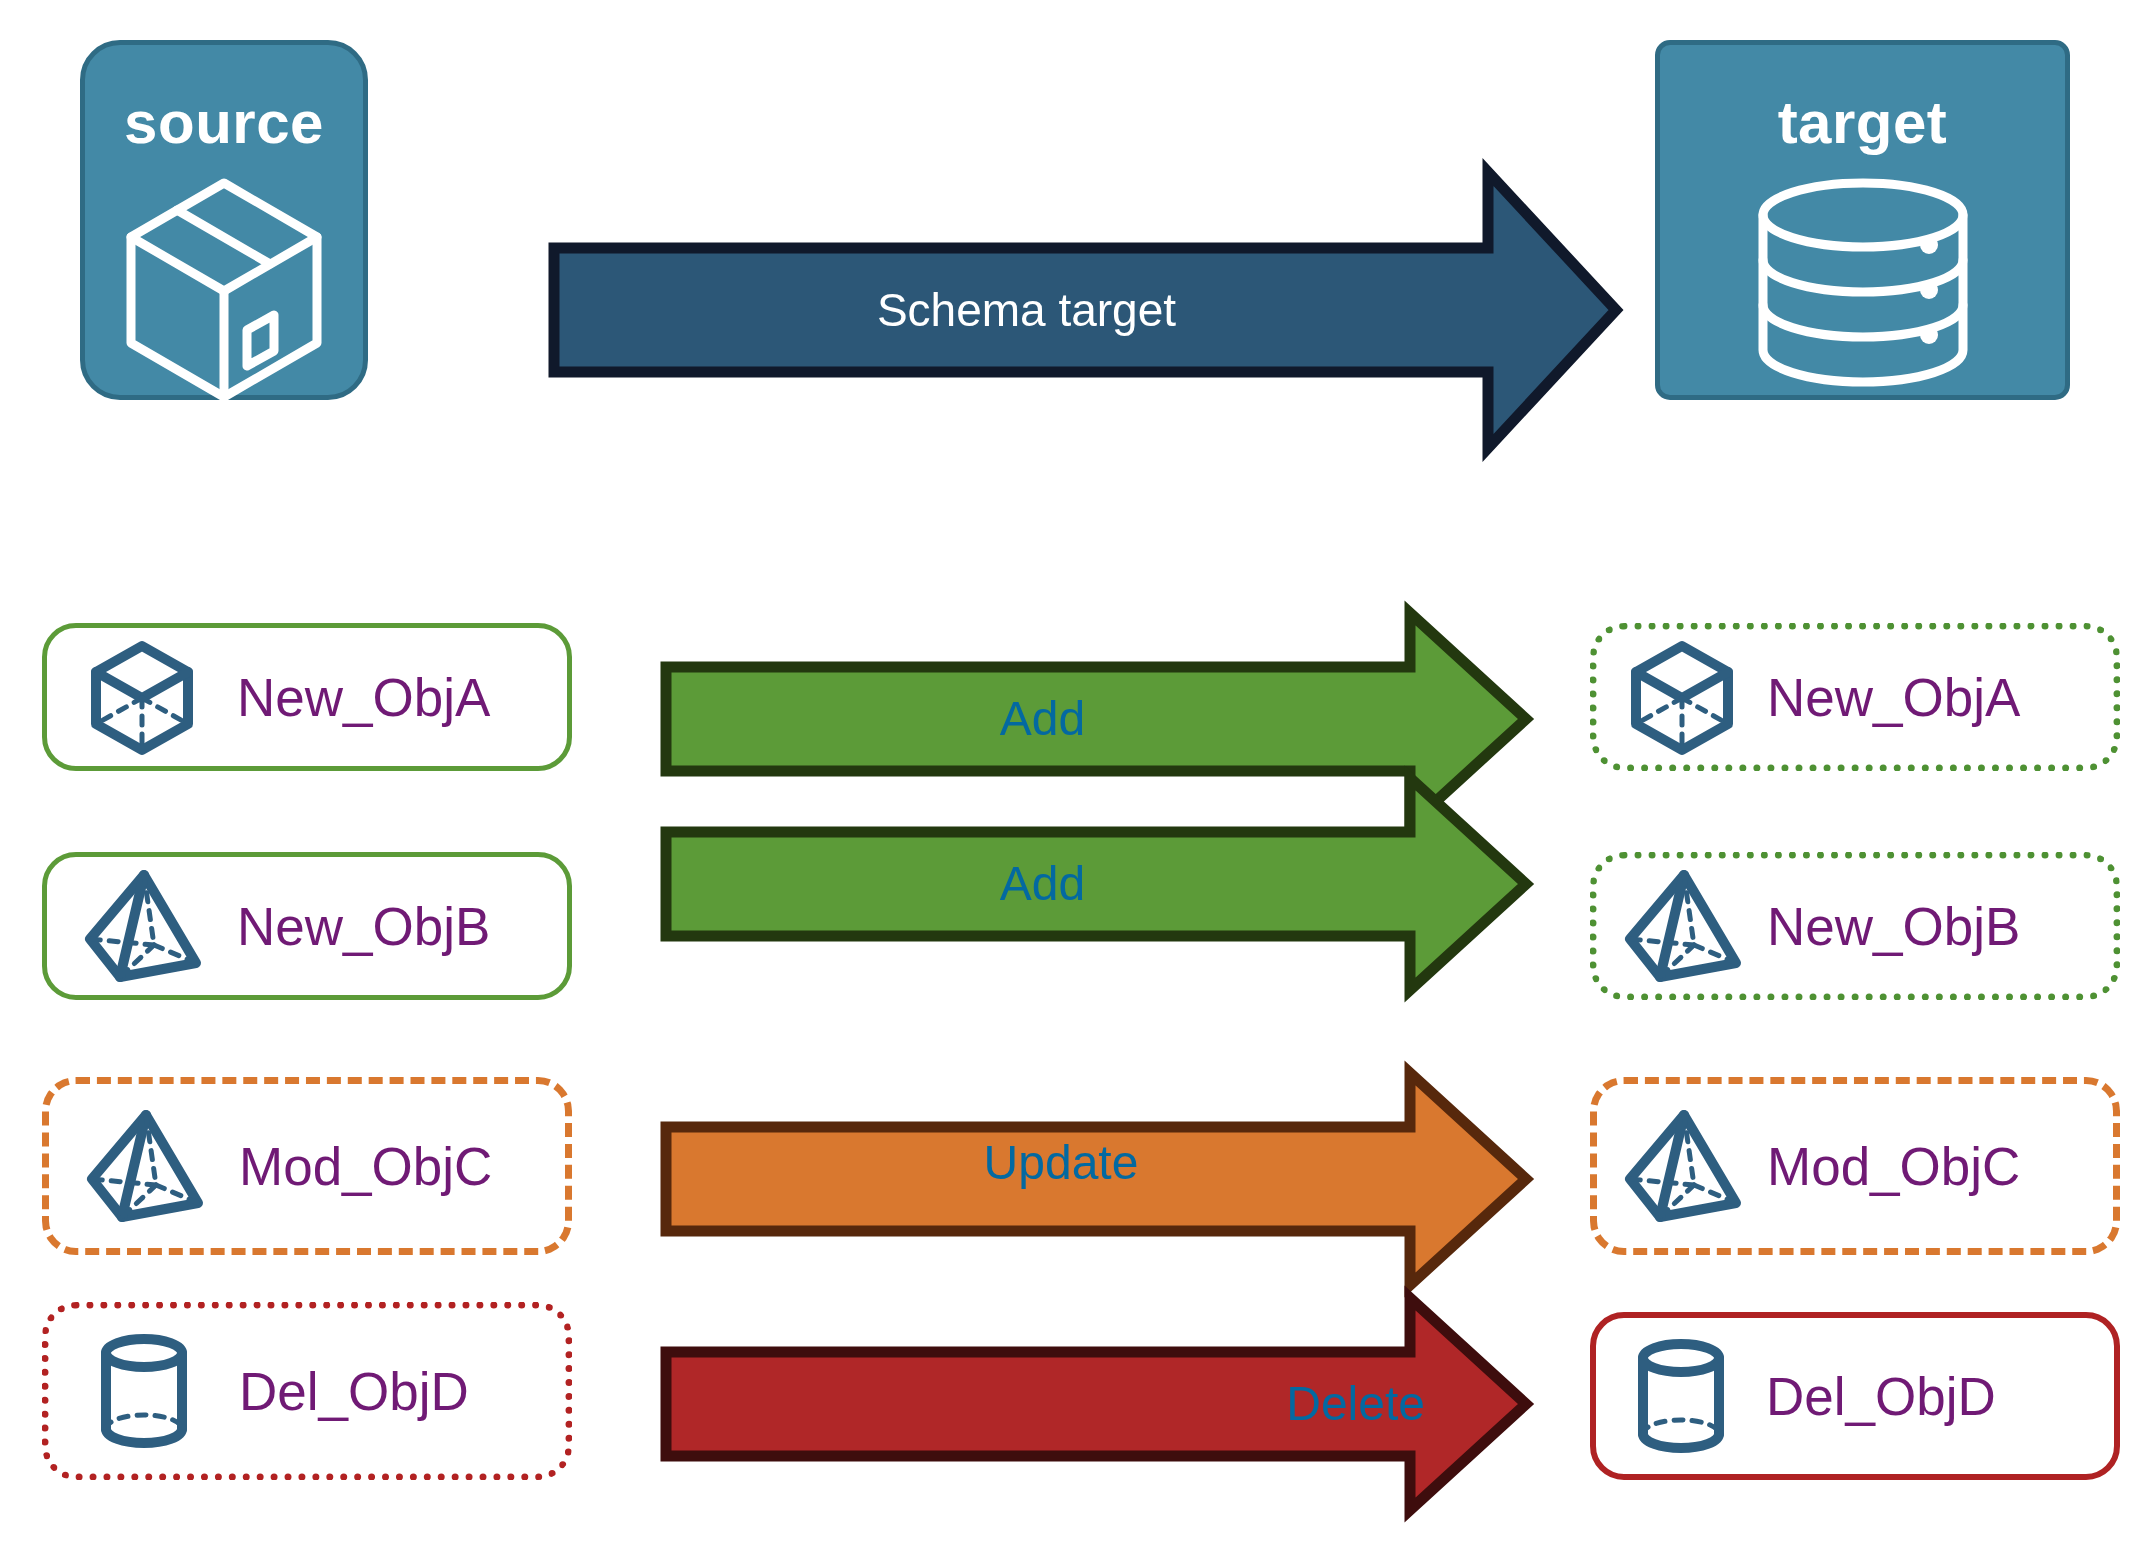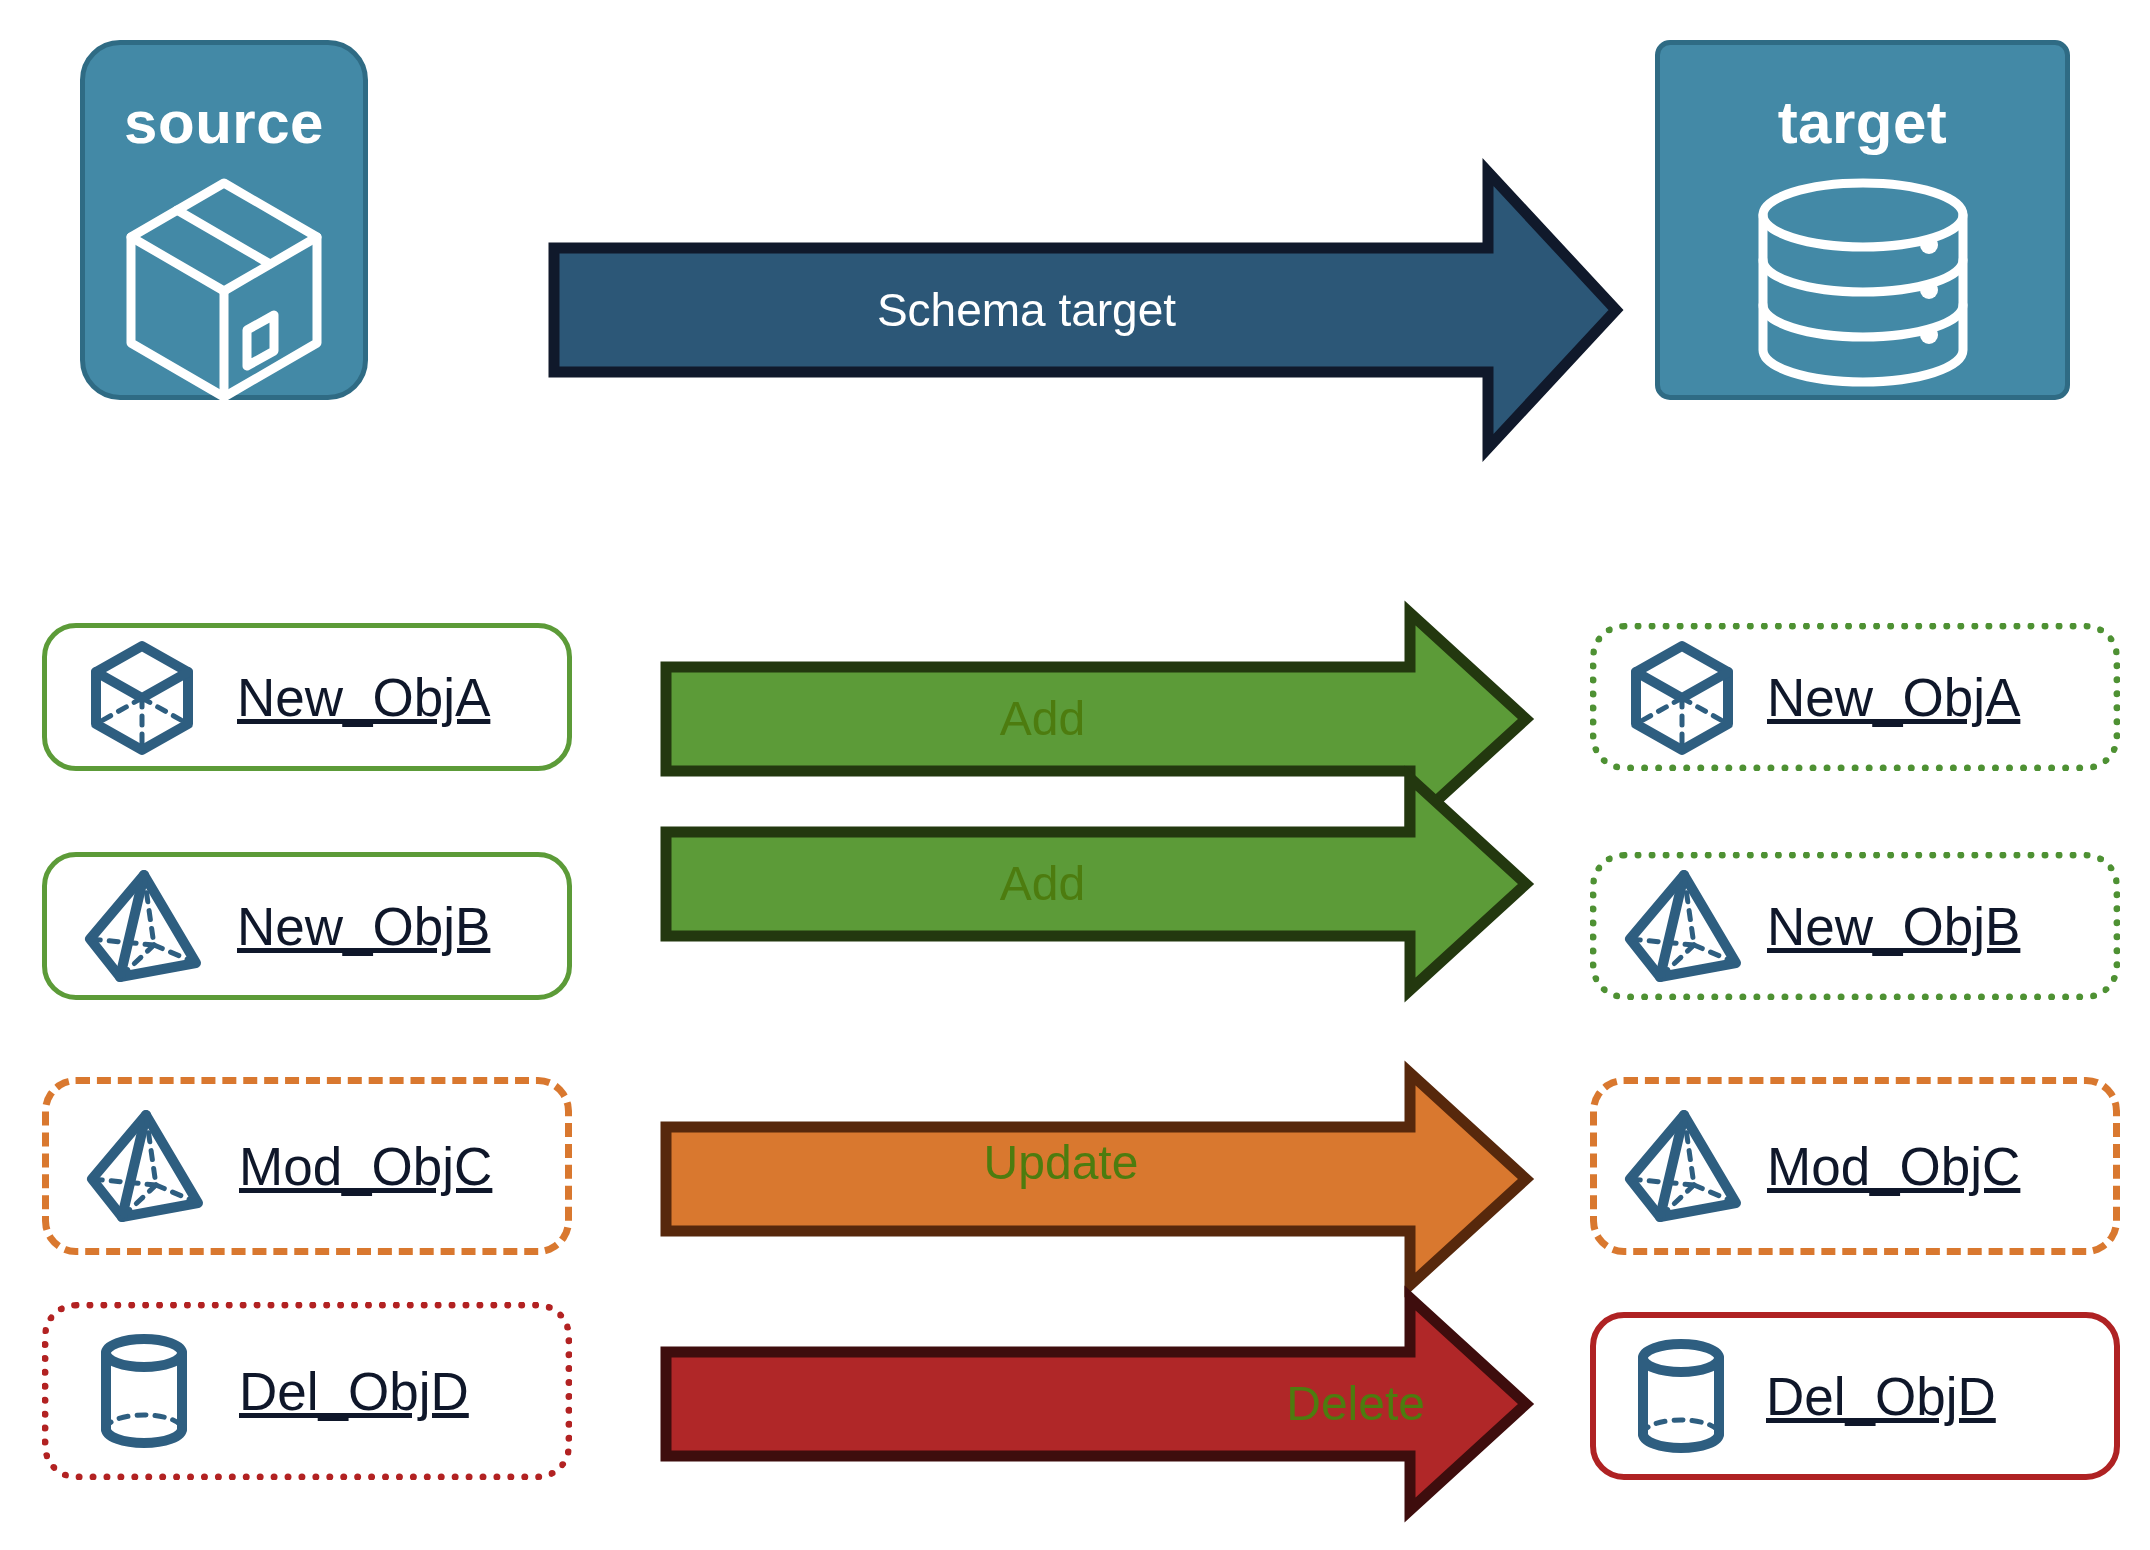--- a/index.html
+++ b/index.html
@@ -31,33 +31,33 @@
   
   .chip{
     position:absolute;box-sizing:border-box;
     background:#ffffff;border-radius:34px;
     display:flex;align-items:center;
   }
   .chip .chip-icon{
     flex:0 0 auto;display:flex;align-items:center;justify-content:center;
   }
   .chip .chip-label{
-    color:#0f172a;font-size:53px;line-height:1;white-space:nowrap;text-decoration:underline;
+    color:#701a75;font-size:53px;line-height:1;white-space:nowrap;
   }
   .b-solid-green  {border:5px solid #5C9B38;}
   .b-dotted-green {border:7px dotted #4E9133;}
   .b-dashed-orange{border:7px dashed #D9782F;}
   .b-dotted-red   {border:7px dotted #B22222;}
   .b-solid-red    {border:6px solid #AF2223;}
 
   
   .actarrow{position:absolute;}
   .actarrow .lbl{
     position:absolute;left:0;right:0;text-align:center;
-    color:#4d7c0f;font-size:48px;line-height:1;
+    color:#0369a1;font-size:48px;line-height:1;
   }
   svg{display:block;overflow:visible;}
 </style>
 </head>
 <body>
 
 <div id="stage">
 
   <div class="endpoint" style="left:80px;top:40px;width:288px;height:360px;">
     <div class="ep-label">source</div>

